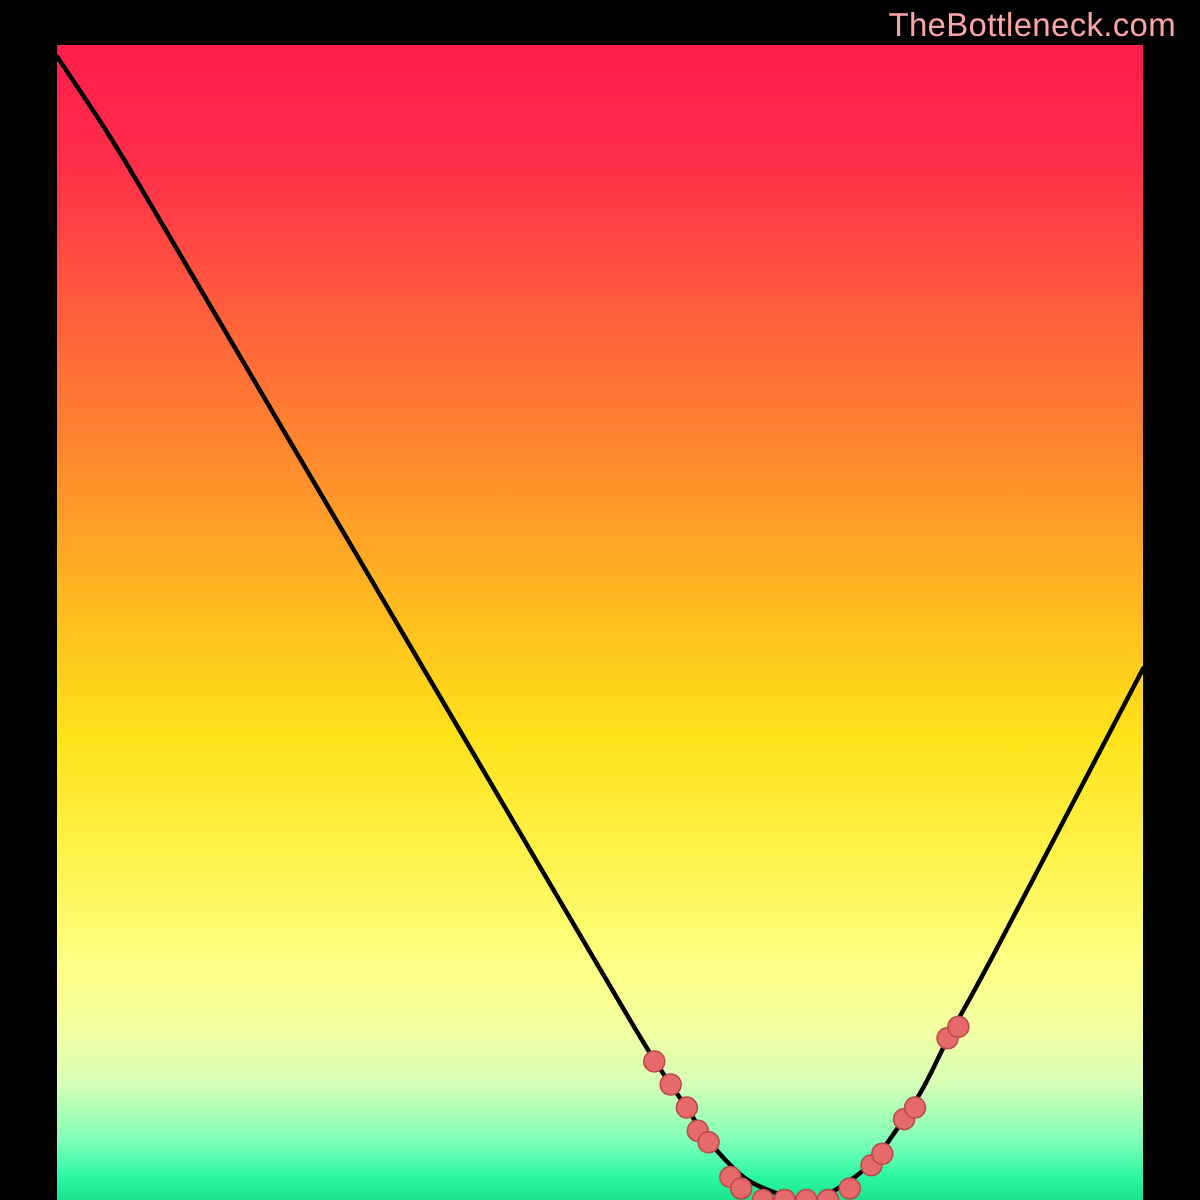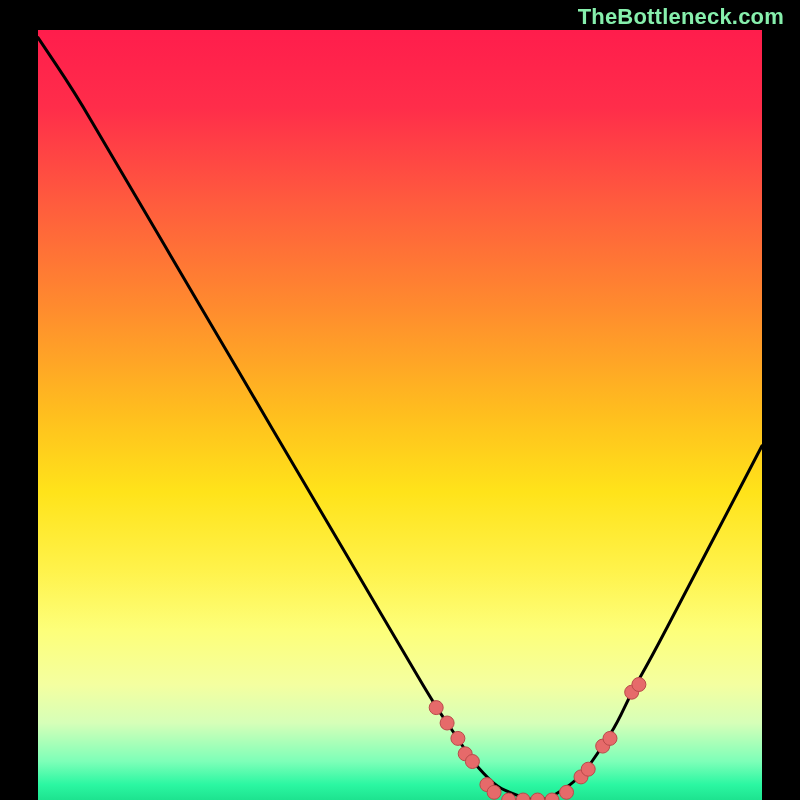--- a/index.html
+++ b/index.html
@@ -16,23 +16,23 @@
     top: 0;
     left: 0;
     width: 800px;
     height: 800px;
     box-sizing: border-box;
   }
   .attribution {
     position: absolute;
     top: 4px;
     right: 16px;
-    color: #86efac;
+    color: #fca5a5;
     font-size: 22px;
-    font-weight: 700;
+    font-weight: 400;
     letter-spacing: 0.2px;
   }
   .plot-area {
     position: absolute;
     left: 38px;
     top: 30px;
     width: 724px;
     height: 770px;
   }
   .gradient-bg {

